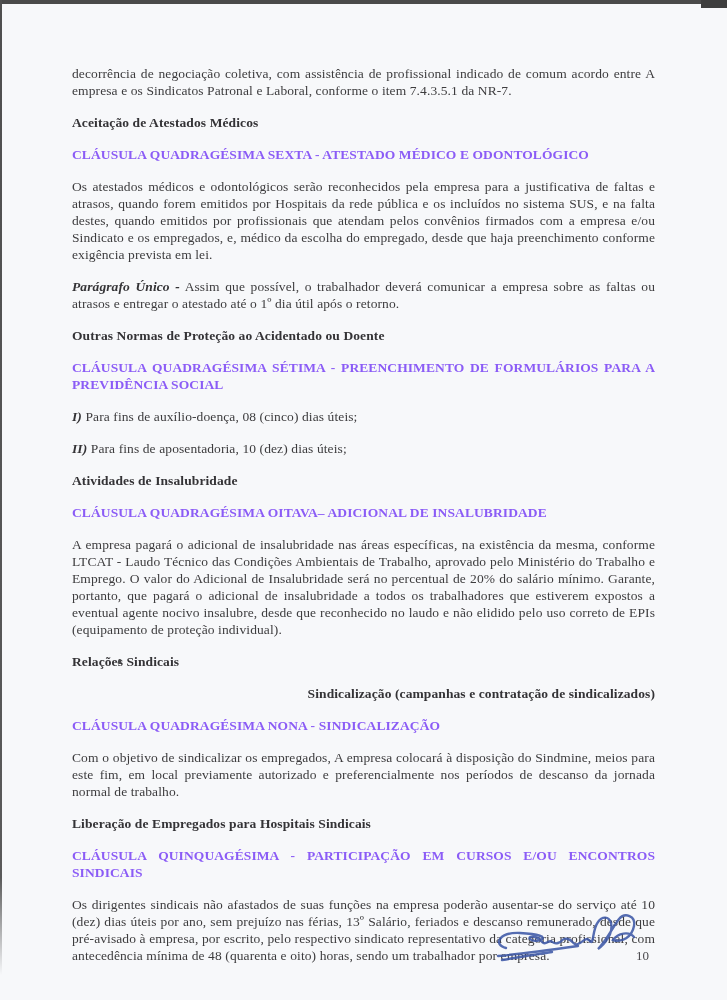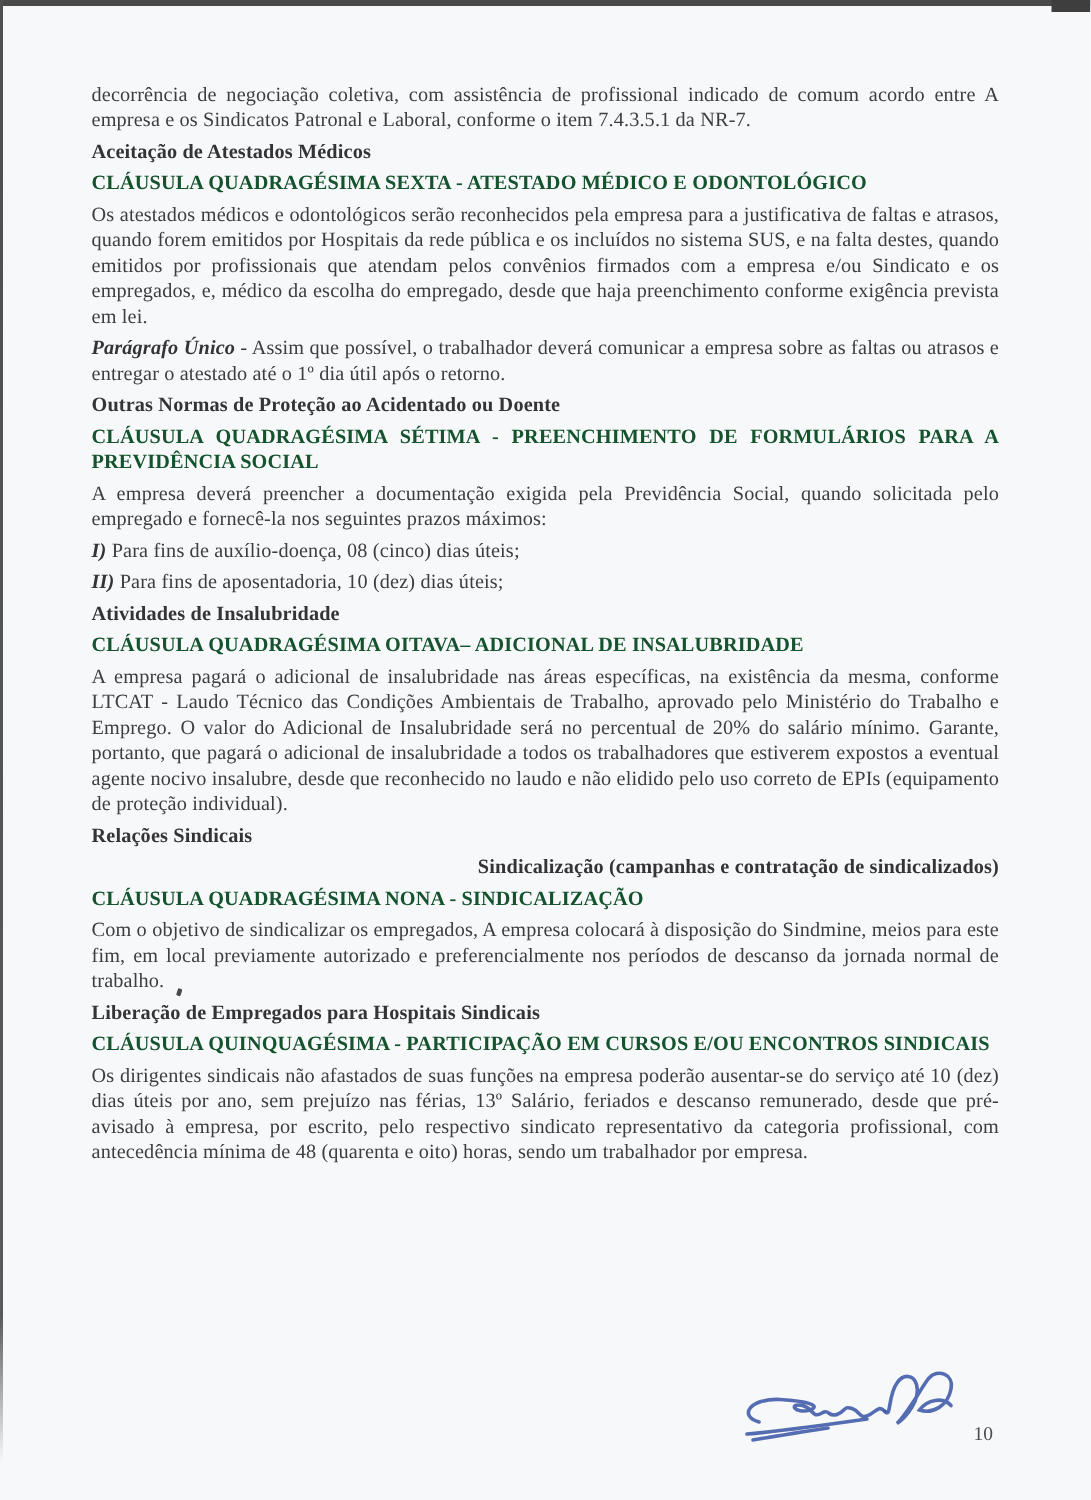--- a/index.html
+++ b/index.html
@@ -31,31 +31,31 @@
   .content {
     position: absolute;
     left: 57px;
     right: 57px;
     top: 50px;
     font-size: 13.5px;
     line-height: 17px;
     text-align: justify;
     letter-spacing: 0.1px;
   }
-  .content p { margin: 4px; }
+  .content p { margin: 15px; }
   .h-center {
     text-align: left;
     font-weight: bold;
     color: #343336;
     margin: 13px 0;
   }
   .h-center.tight { margin-bottom: 0; }
   .clause-title {
     font-weight: bold;
-    color: #14532d;
+    color: #8b5cf6;
     text-align: justify;
     margin: 0;
   }
   .subhead {
     font-weight: bold;
     color: #343336;
     text-align: right;
     margin: 0 0 14px 0;
   }
   .lead { font-weight: bold; color: #343336; font-style: italic; }
@@ -75,21 +75,21 @@
   .signature svg { width: 100%; height: 100%; }
   .signature path {
     fill: none;
     stroke: #3e58a6;
     stroke-width: 2.4;
     stroke-linecap: round;
     opacity: 0.88;
   }
   .page-number {
     position: absolute;
-    left: 649px; top: 948px;
+    left: 636px; top: 948px;
     font-size: 13px;
     color: #4b4a4e;
   }
 </style>
 </head>
 <body>
 
 <div class="page">
 
   <div class="edge-top"></div>
@@ -102,21 +102,20 @@
 
     <p class="h-center">Aceitação de Atestados Médicos</p>
 
     <p class="clause-title">CLÁUSULA QUADRAGÉSIMA SEXTA - ATESTADO MÉDICO E ODONTOLÓGICO</p>
     <p>Os atestados médicos e odontológicos serão reconhecidos pela empresa  para a justificativa de faltas e atrasos, quando forem emitidos por Hospitais da rede pública e os incluídos no sistema SUS, e na falta destes, quando emitidos por profissionais que atendam pelos convênios firmados com a empresa e/ou Sindicato e os empregados, e, médico da escolha do empregado, desde que haja preenchimento conforme exigência prevista em lei.</p>
     <p><span class="lead">Parágrafo Único -</span><span> Assim que possível, o trabalhador deverá comunicar a empresa sobre as faltas ou atrasos e entregar o atestado até o 1º dia útil após o retorno.</span></p>
 
     <p class="h-center">Outras Normas de Proteção ao Acidentado ou Doente</p>
 
     <p class="clause-title">CLÁUSULA QUADRAGÉSIMA SÉTIMA - PREENCHIMENTO DE FORMULÁRIOS PARA A PREVIDÊNCIA SOCIAL</p>
-    <p>A empresa deverá preencher a documentação exigida pela Previdência Social, quando solicitada pelo empregado e fornecê-la nos seguintes prazos máximos:</p>
     <p><span class="lead">I)</span><span> Para fins de auxílio-doença, 08 (cinco) dias úteis;</span></p>
     <p><span class="lead">II)</span><span> Para fins de aposentadoria, 10 (dez) dias úteis;</span></p>
 
     <p class="h-center">Atividades de Insalubridade</p>
 
     <p class="clause-title">CLÁUSULA QUADRAGÉSIMA OITAVA– ADICIONAL DE INSALUBRIDADE</p>
     <p>A empresa pagará o adicional de insalubridade nas áreas específicas, na existência da mesma, conforme LTCAT - Laudo Técnico das Condições Ambientais de Trabalho, aprovado pelo Ministério do Trabalho e Emprego. O valor do Adicional de Insalubridade será no percentual de 20% do salário mínimo. Garante, portanto, que pagará o adicional de insalubridade a todos os trabalhadores que estiverem expostos a eventual agente nocivo insalubre, desde que reconhecido no laudo e não elidido pelo uso correto de EPIs (equipamento de proteção individual).</p>
 
     <p class="h-center tight">Relações Sindicais</p>
     <p class="subhead">Sindicalização (campanhas e contratação de sindicalizados)</p>

